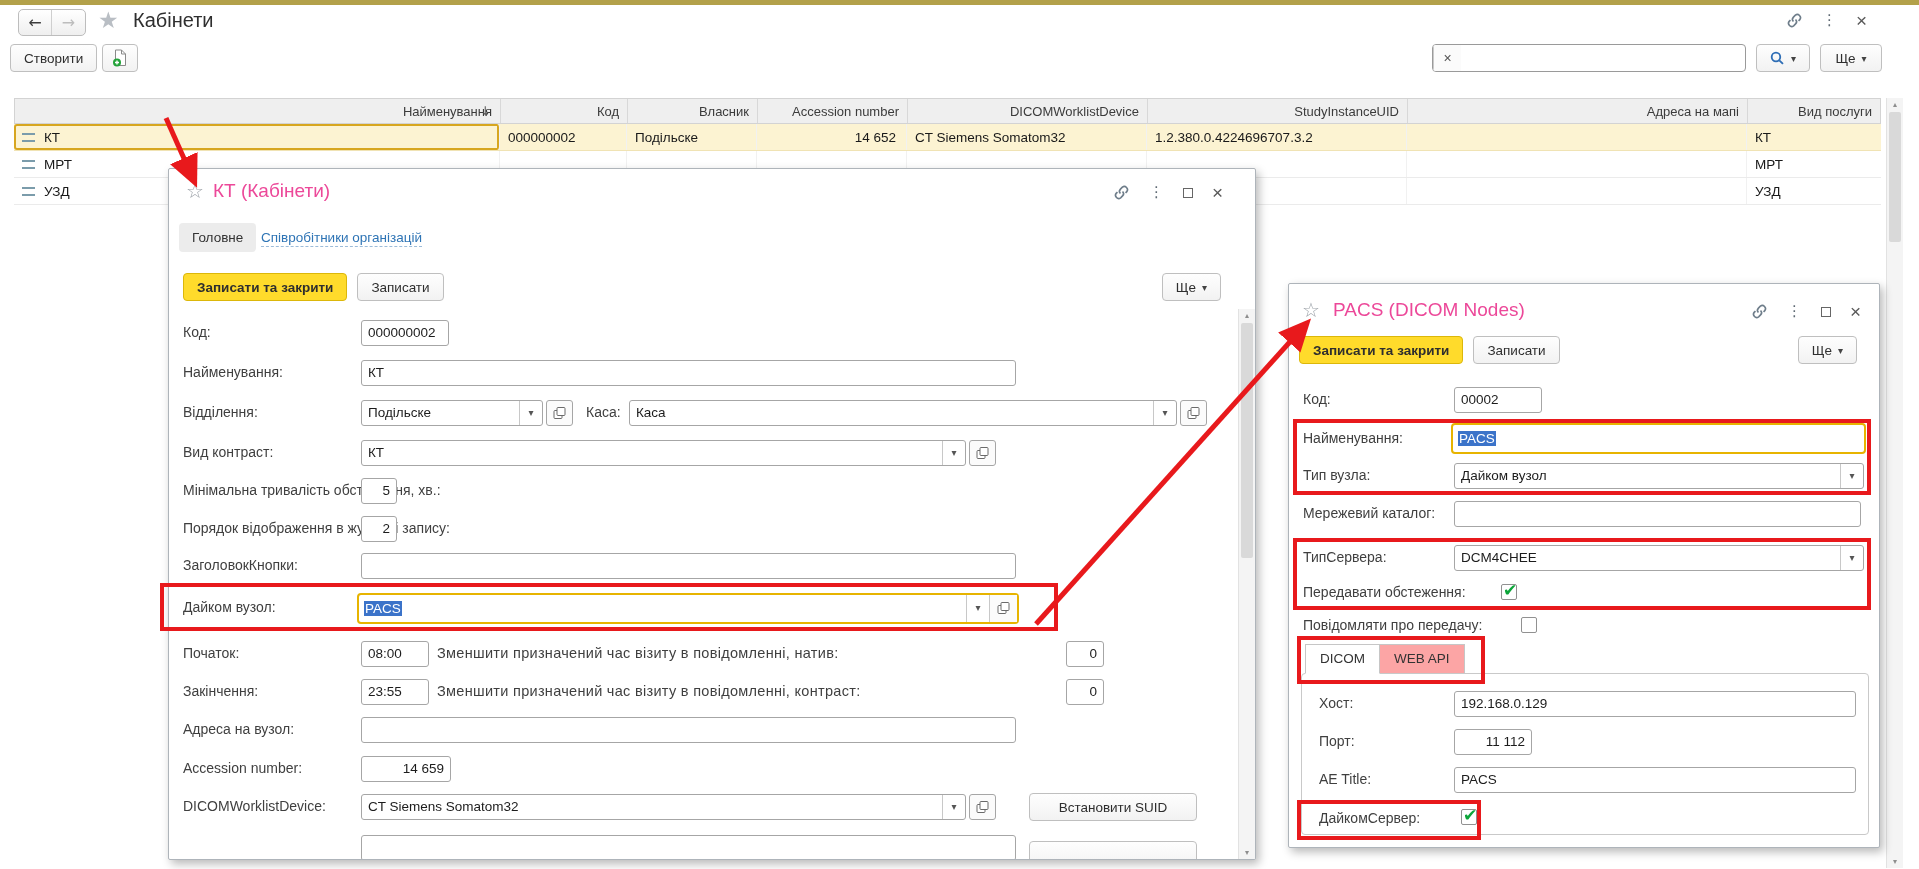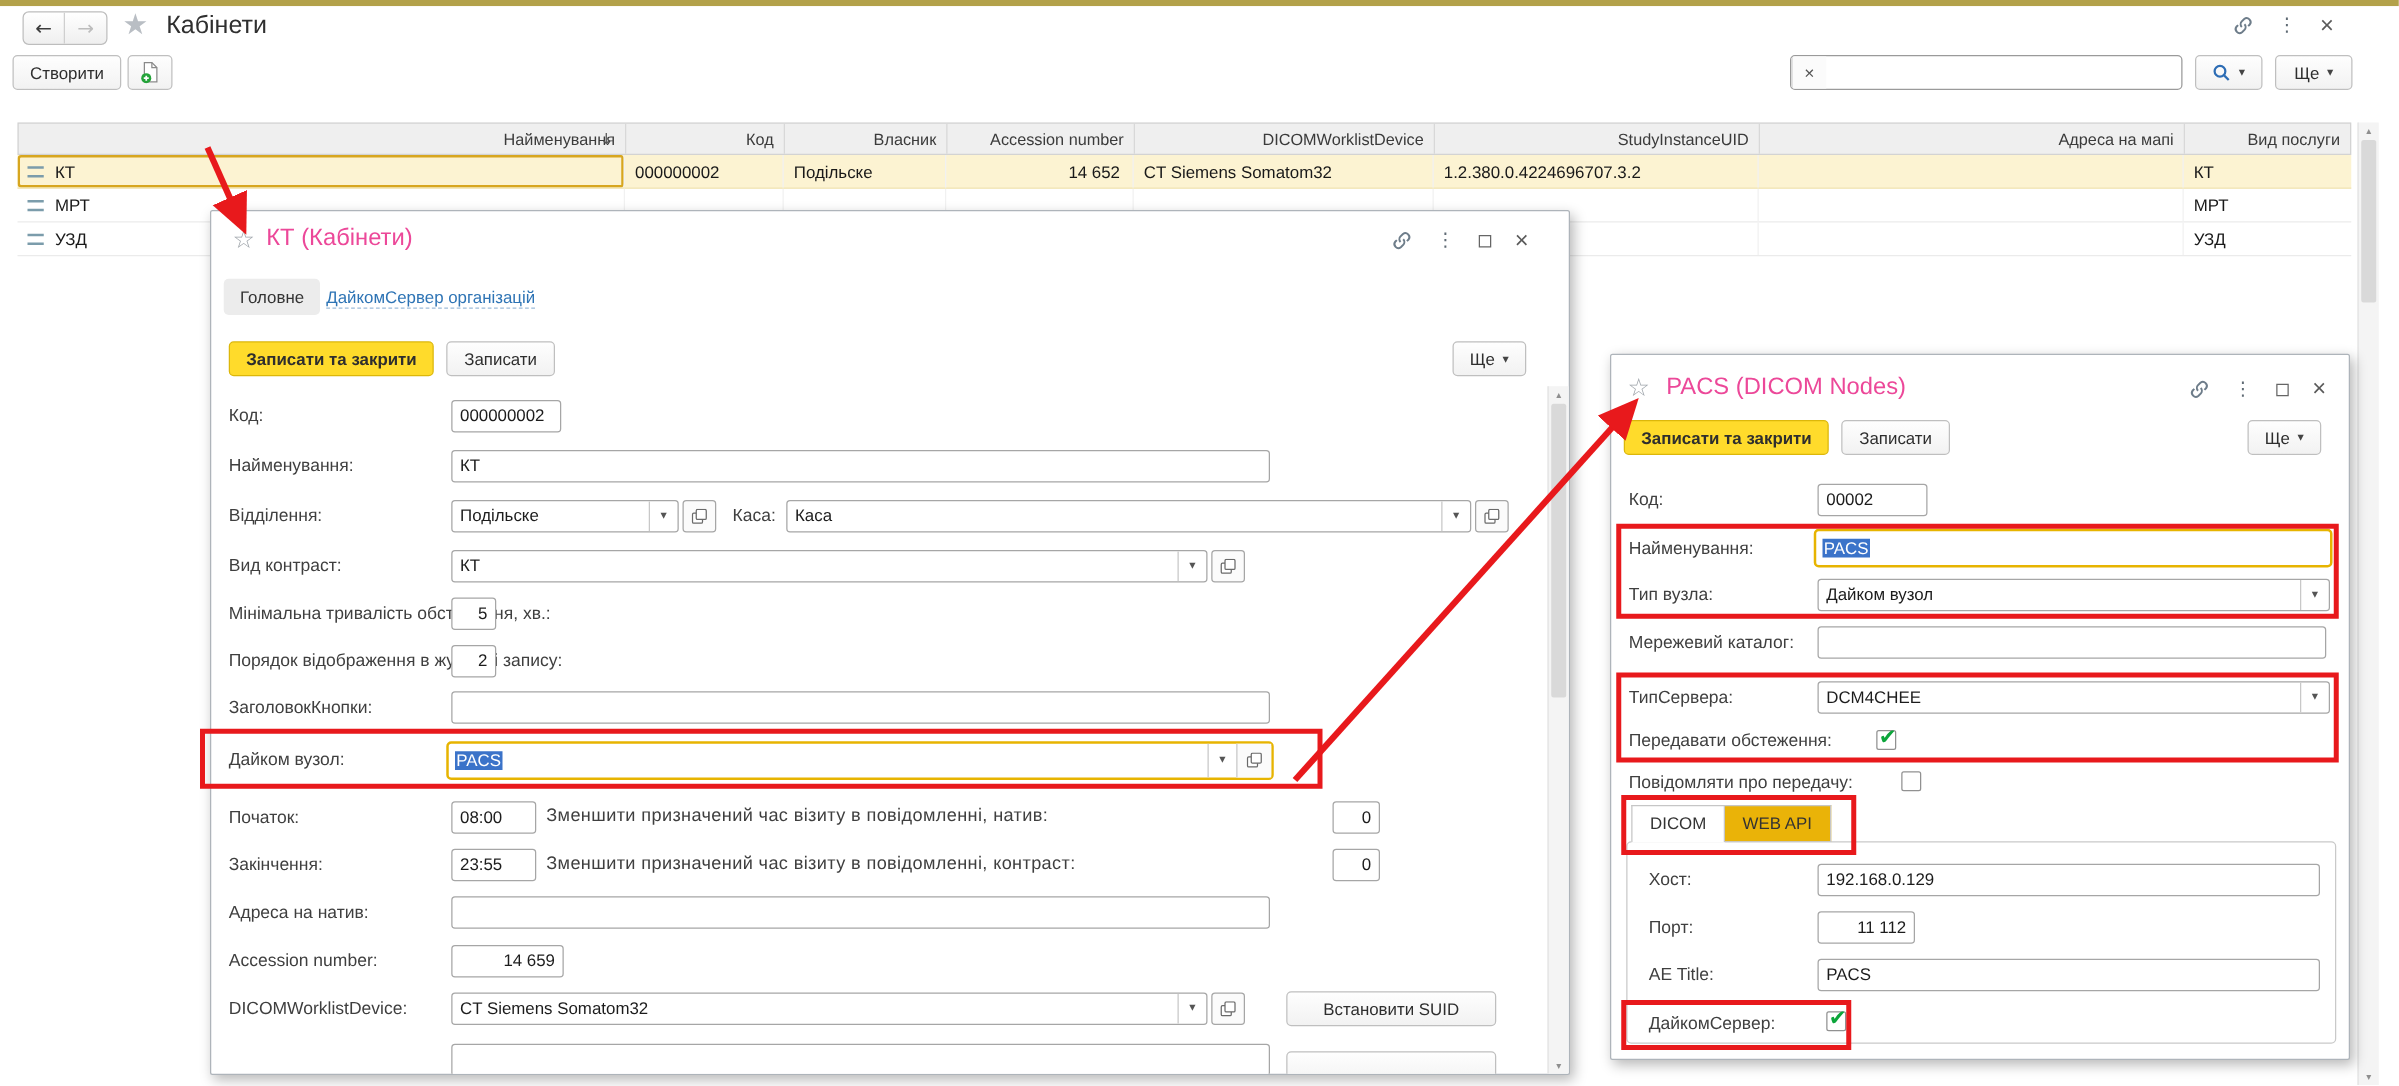--- a/index.html
+++ b/index.html
@@ -80,21 +80,21 @@
   .focuswrap .val { flex:1; padding:1px 5px; font-size:13.5px; line-height:25px; white-space:nowrap; overflow:hidden; }
   .focuswrap .dd { width:23px; border-left:1px solid #c8c8c8; text-align:center; color:#555; font-size:10px; line-height:25px; flex:0 0 auto; }
   .focuswrap .openin { width:28px; border-left:1px solid #c8c8c8; display:flex; align-items:center; justify-content:center; flex:0 0 auto; background:#fbfbfb; }
   .seltext { background:#3b73c9; color:#fff; padding:0 1px; }
   .note { position:absolute; font-size:14.5px; color:#3f3f3f; letter-spacing:.3px; white-space:nowrap; }
 
   .cb { position:absolute; width:16px; height:16px; border:1px solid #919191; border-radius:2px; background:#fff; }
   .cb.checked::after { content:"✔"; position:absolute; left:1px; top:-5px; font-size:17px; font-weight:700; color:#0ca53a; font-family:"DejaVu Sans",sans-serif; }
 
   .ptabs { position:absolute; display:flex; }
-  .ptab { height:30px; padding:6px 14px; font-size:13.5px; color:#333; border:1px solid #c6c6c6; background:#eab308; }
+  .ptab { height:30px; padding:6px 14px; font-size:13.5px; color:#333; border:1px solid #c6c6c6; background:#fca5a5; }
   .ptab.active { background:#fff; border-bottom-color:#fff; z-index:2; }
   .ptab + .ptab { border-left:none; }
   .groupbox { position:absolute; border:1px solid #c9c9c9; border-radius:4px; background:#fff; }
 
   
   .redbox { position:absolute; border:4px solid #e8191c; z-index:40; pointer-events:none; }
   #arrows { position:absolute; left:0; top:0; width:1919px; height:869px; z-index:50; pointer-events:none; }
 </style>
 </head>
 <body>
@@ -211,21 +211,21 @@
     <svg width="17" height="17" viewBox="0 0 16 16" fill="none" stroke="#6e7d8a" stroke-width="1.5">
         <path d="M7 9a3 3 0 0 1 0-4.2l1.8-1.8a3 3 0 0 1 4.2 4.2l-1.2 1.2"></path>
         <path d="M9 7a3 3 0 0 1 0 4.2l-1.8 1.8a3 3 0 0 1-4.2-4.2l1.2-1.2"></path>
       </svg>
     <span class="kebab ico">⋮</span>
     <span class="maxbox"></span>
     <span class="closex">×</span>
   </div>
 
   <div class="tabchip" style="left:10px;top:54px">Головне</div>
-  <div class="tablink" style="left:92px;top:61px">ДайкомСервер організацій</div>
+  <div class="tablink" style="left:92px;top:61px">Співробітники організацій</div>
 
   <div class="cmdrow" style="left:14px;top:104px;right:34px">
     <button class="btn primary">
         <span>Записати та закрити</span>
       </button>
     <button class="btn">
         <span>Записати</span>
       </button>
     <span class="spacer"></span>
     <button class="btn">
@@ -299,21 +299,21 @@
   <div class="lab" style="left:14px;top:476px">Початок:</div>
   <div class="inp" style="left:192px;top:472px;width:68px">08:00</div>
   <div class="note" style="left:268px;top:476px">Зменшити призначений час візиту в повідомленні, натив:</div>
   <div class="inp num" style="left:897px;top:472px;width:38px">0</div>
 
   <div class="lab" style="left:14px;top:514px">Закінчення:</div>
   <div class="inp" style="left:192px;top:510px;width:68px">23:55</div>
   <div class="note" style="left:268px;top:514px">Зменшити призначений час візиту в повідомленні, контраст:</div>
   <div class="inp num" style="left:897px;top:510px;width:38px">0</div>
 
-  <div class="lab" style="left:14px;top:552px">Адреса на натив:</div>
+  <div class="lab" style="left:14px;top:552px">Адреса на вузол:</div>
   <div class="inp" style="left:192px;top:548px;width:655px"></div>
 
   <div class="lab" style="left:14px;top:591px">Accession number:</div>
   <div class="inp num" style="left:192px;top:587px;width:90px">14 659</div>
 
   <div class="lab" style="left:14px;top:629px">DICOMWorklistDevice:</div>
   <div class="inp combo" style="left:192px;top:625px;width:605px">
     <span class="val">CT Siemens Somatom32</span>
     <span class="dd ico">▾</span>
   </div>

